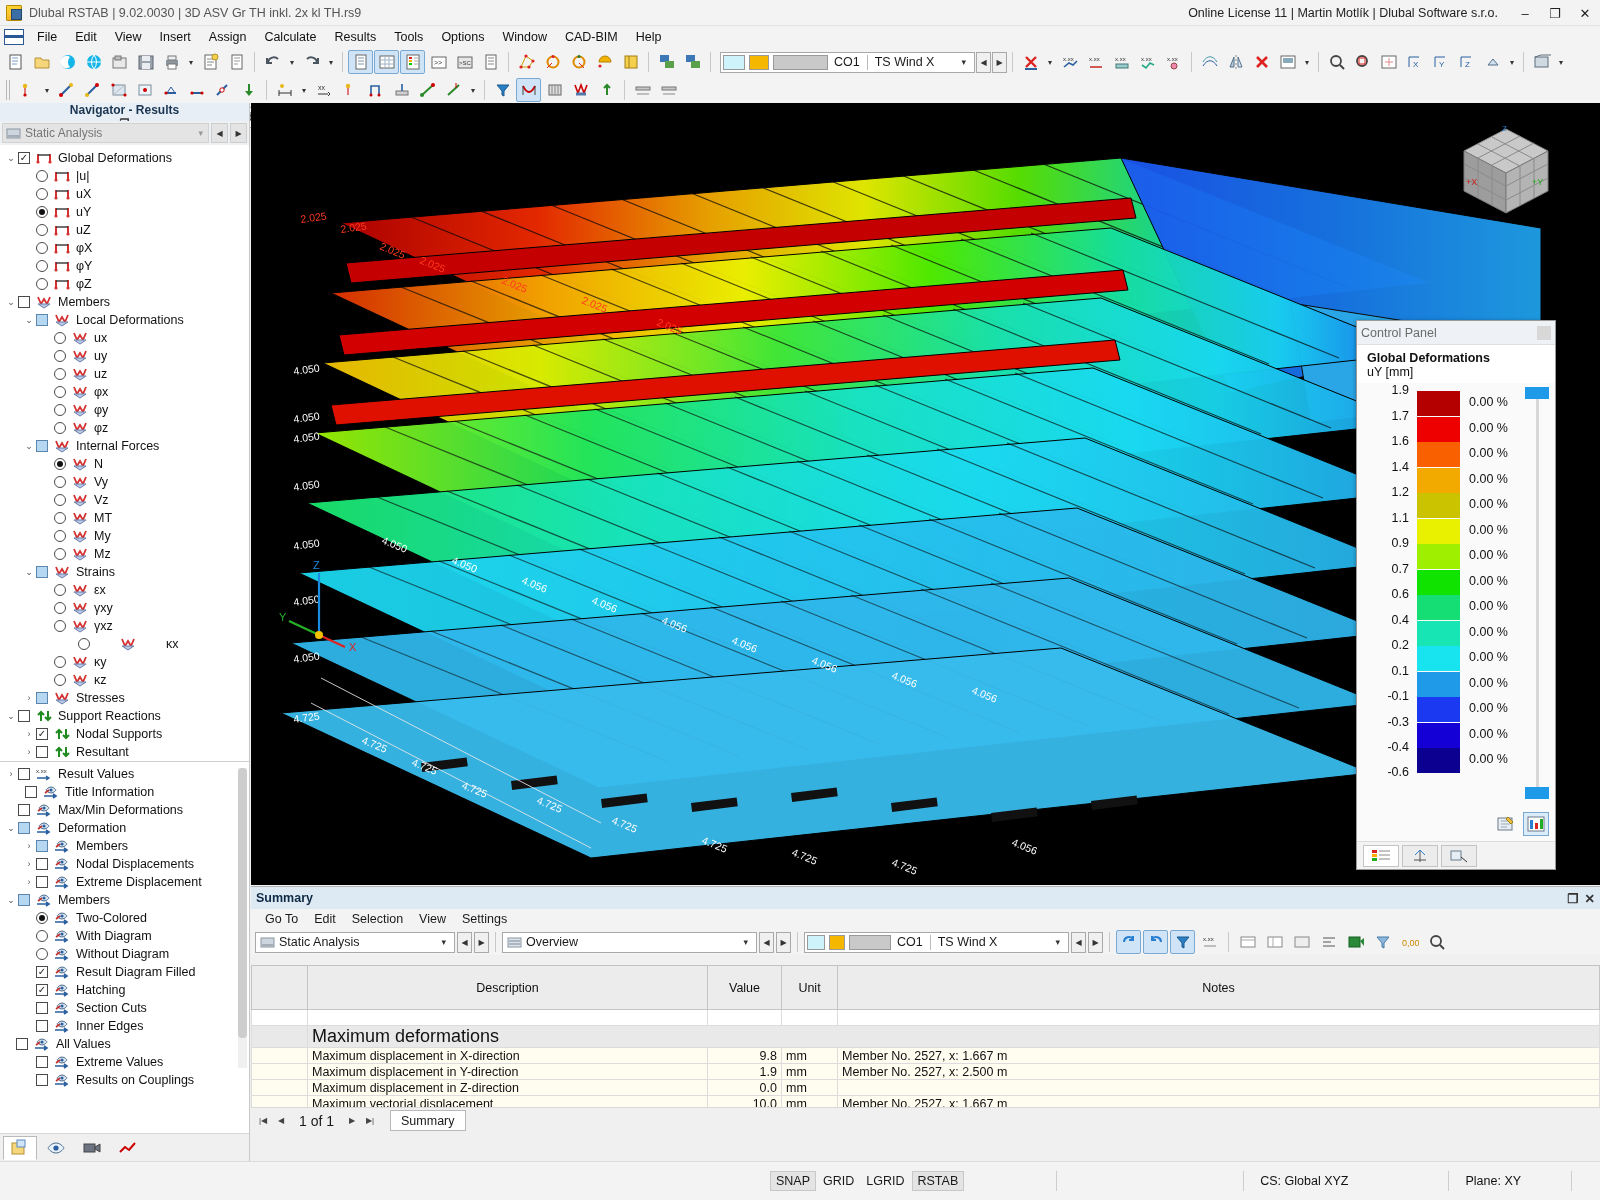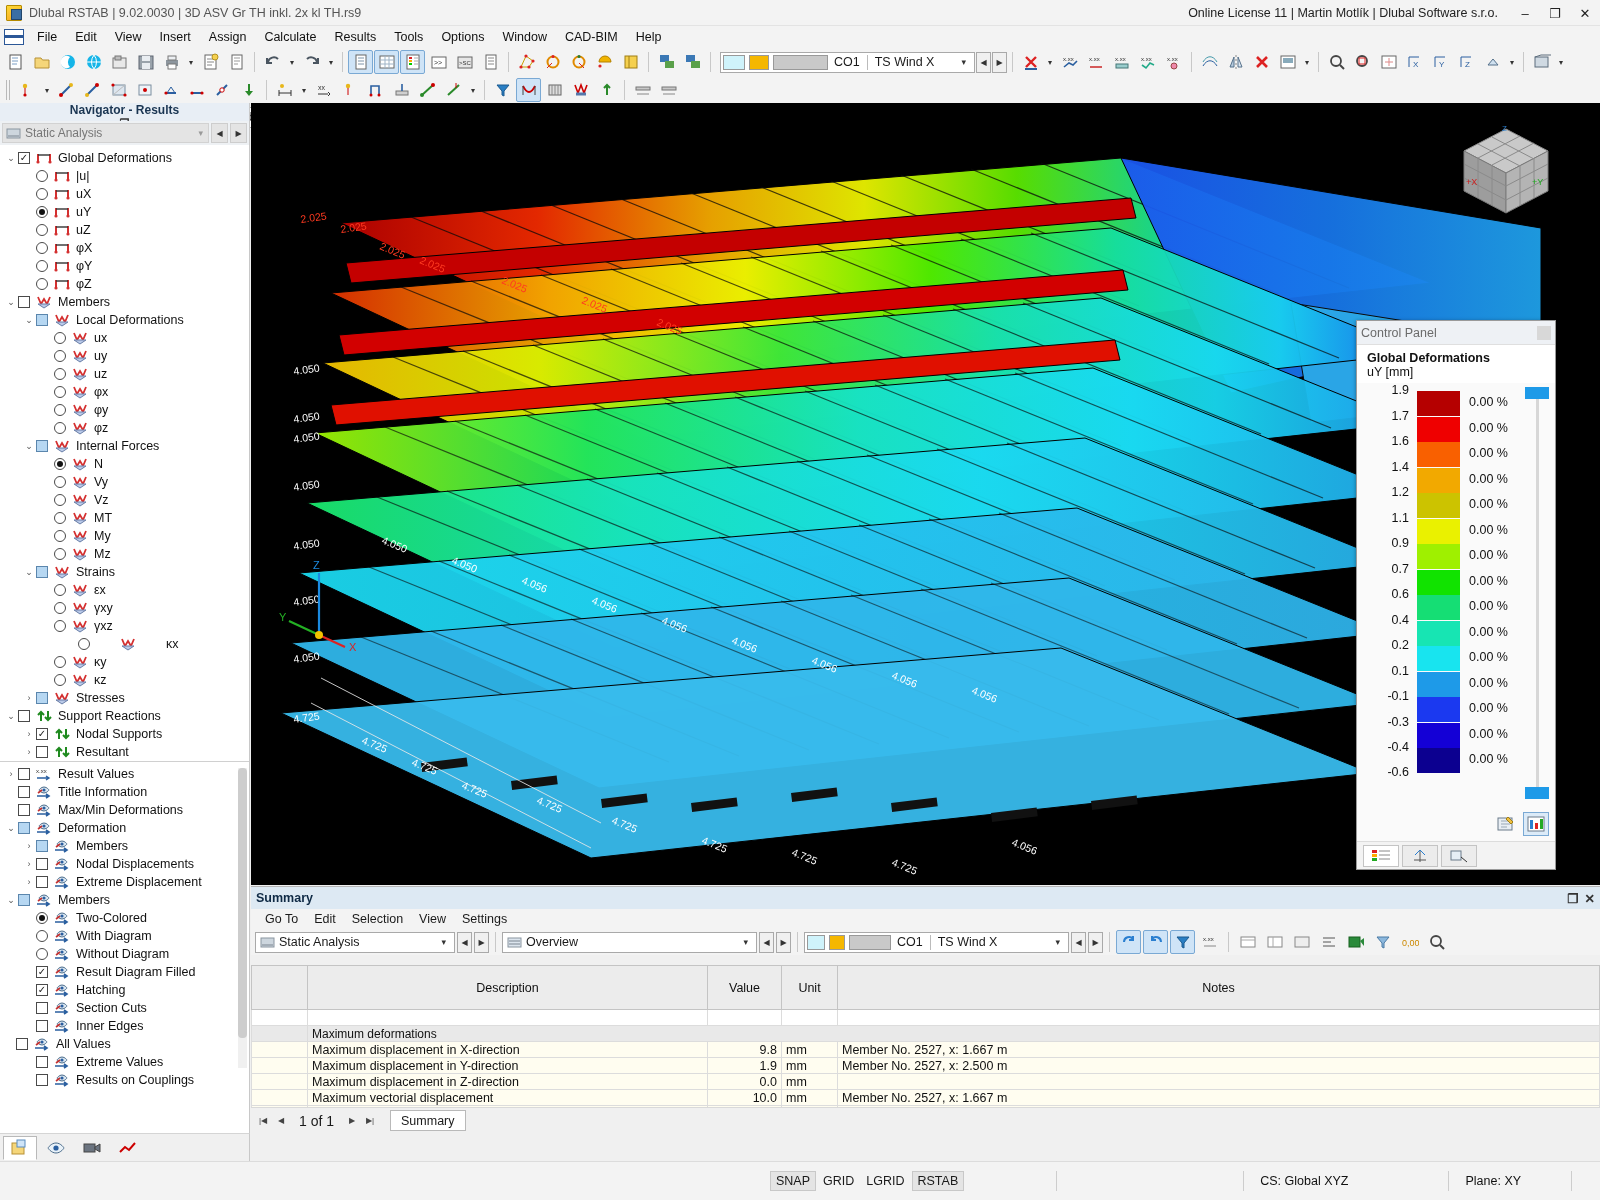--- a/index.html
+++ b/index.html
@@ -169,21 +169,21 @@
   table.grid th {
     background: #ececec; border: 1px solid #c4c4c4; height: 44px; font-weight: normal;
     color: #111; font-size: 12.5px;
   }
   table.grid td { border: 1px solid #dcdcdc; height: 16px; padding: 0 4px; color: #111; }
   .col-idx { width: 56px; }
   .col-desc { width: 400px; }
   .col-val { width: 74px; }
   .col-unit { width: 56px; }
   .row-blank td { height: 17px; background: #fff; }
-  .row-group td { background: #e9e9e9; font-size: 12px; }
+  .row-group td { background: #e9e9e9; font-size: 18px; }
   .cell-idx { background: #e9e9e9; }
   .row-data td { background: #fffdf0; }
   .row-data td.v { text-align: right; }
   .sum-footer { position: absolute; left: 0; bottom: 0; right: 0; height: 26px; background: #f0f0f0;
                 display: flex; align-items: center; padding-left: 4px; gap: 2px; border-top: 1px solid #d9d9d9; }
   .pg-btn { width: 16px; height: 20px; display:flex; align-items:center; justify-content:center;
             font-size: 8px; color: #444; }
   .pg-label { font-size: 14px; margin: 14px 8px; }
   .sum-tab { height: 21px; padding: 0 10px; background: #fff; border: 1px solid #b9b9b9;
              display: flex; align-items: center; font-size: 12.5px; margin-left: 10px; }
@@ -1165,21 +1165,21 @@
       </div>
     <div class="tnode" style="padding-left: 4px;">
           <span class="expander">›</span>
           <span class="chk"></span>
           <span class="ticon"><svg width="18" height="14">
               <text x="1" y="6" font-size="6" fill="#333" font-family="Liberation Sans">x.xx</text>
               <path d="M2 11h12M11 9l3 2-3 2" fill="none" stroke="#2a5fa0" stroke-width="1.4"></path>
             </svg></span>
           <span class="tlabel">Result Values</span>
         </div>
-        <div class="tnode" style="padding-left: 4px;">
+        <div class="tnode" style="padding-left: 11px;">
           <span class="expander"></span>
           <span class="chk"></span>
           <span class="ticon"><svg width="18" height="14">
               <path d="M2 11h11M11 9l3 2-3 2" fill="none" stroke="#2a5fa0" stroke-width="1.6"></path>
               <path d="M9 2c3 0 5 3 5 3s-2 3-5 3-5-3-5-3 2-3 5-3z" fill="#dce8f2" stroke="#4a6b8a"></path>
               <circle cx="9" cy="5" r="1.6" fill="#2a5fa0"></circle>
               <path d="M3 8l4-3" stroke="#c43030" stroke-width="1.6"></path>
             </svg></span>
           <span class="tlabel">Title Information</span>
         </div>

